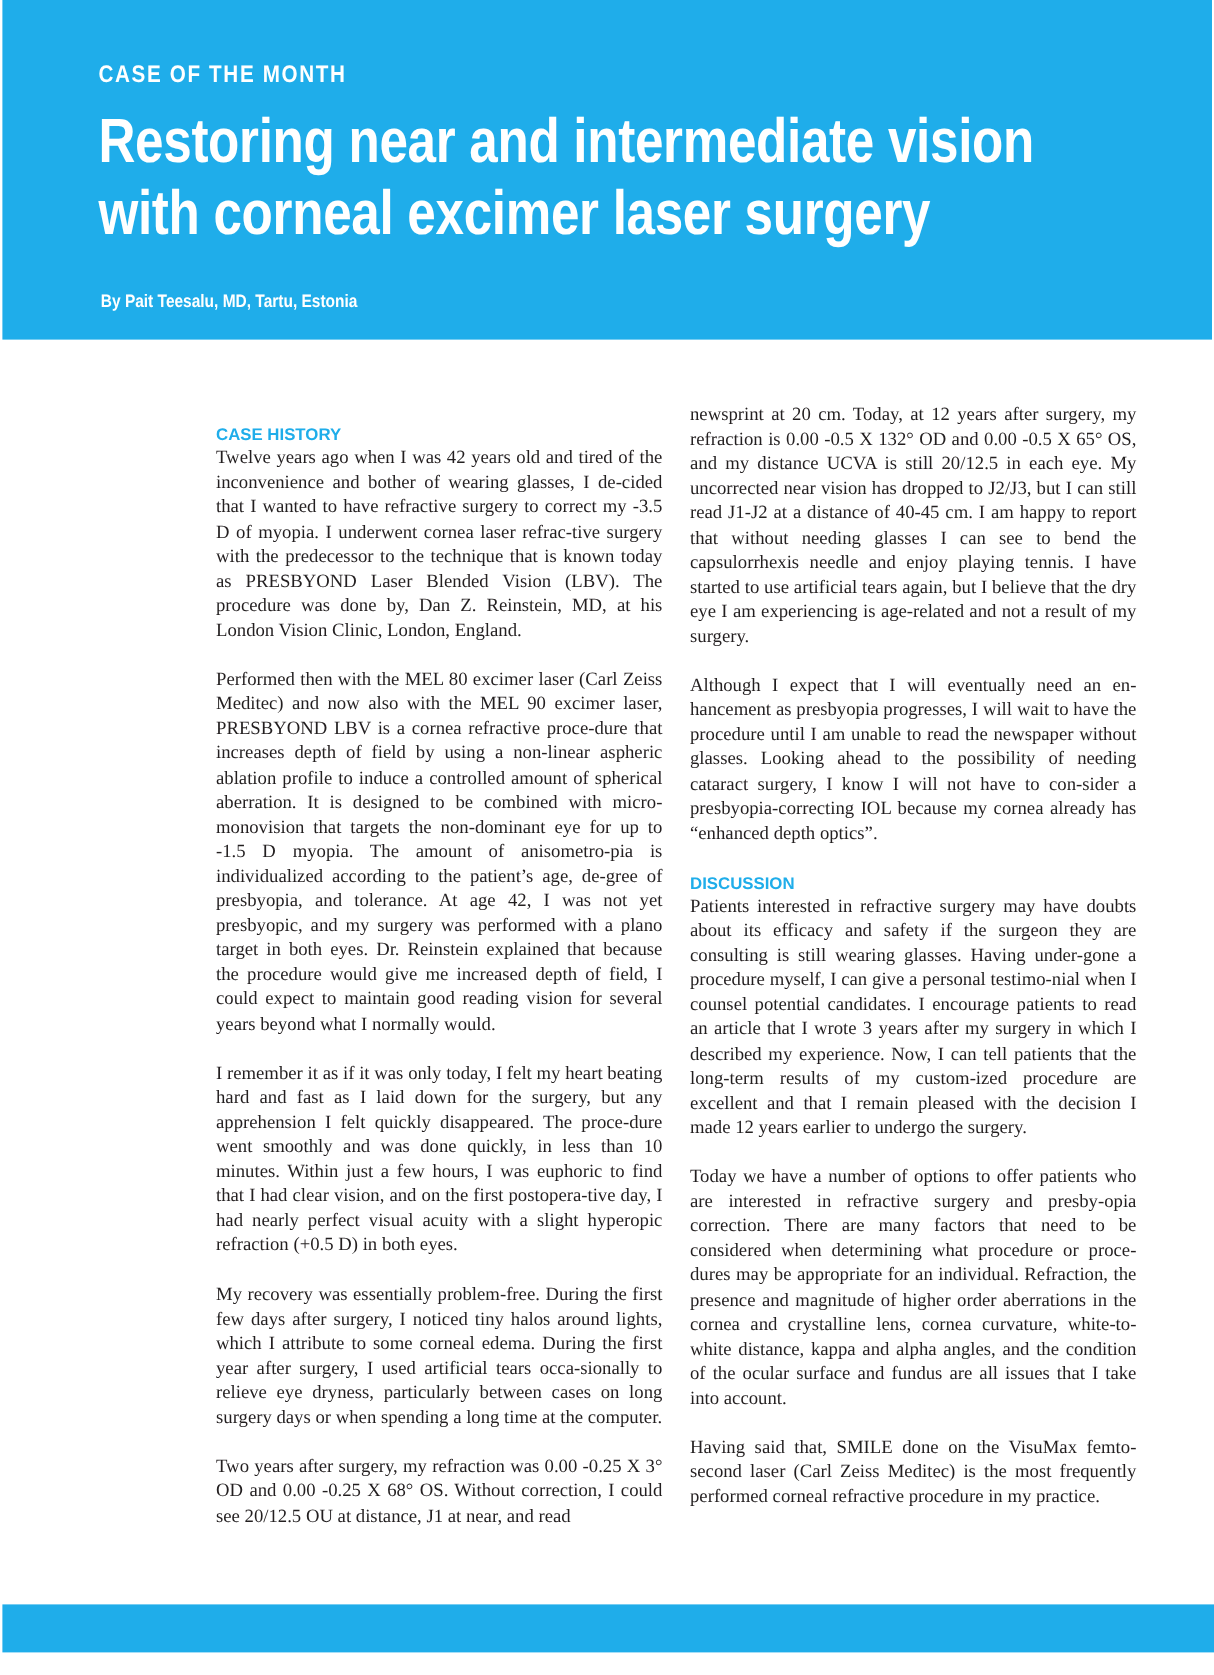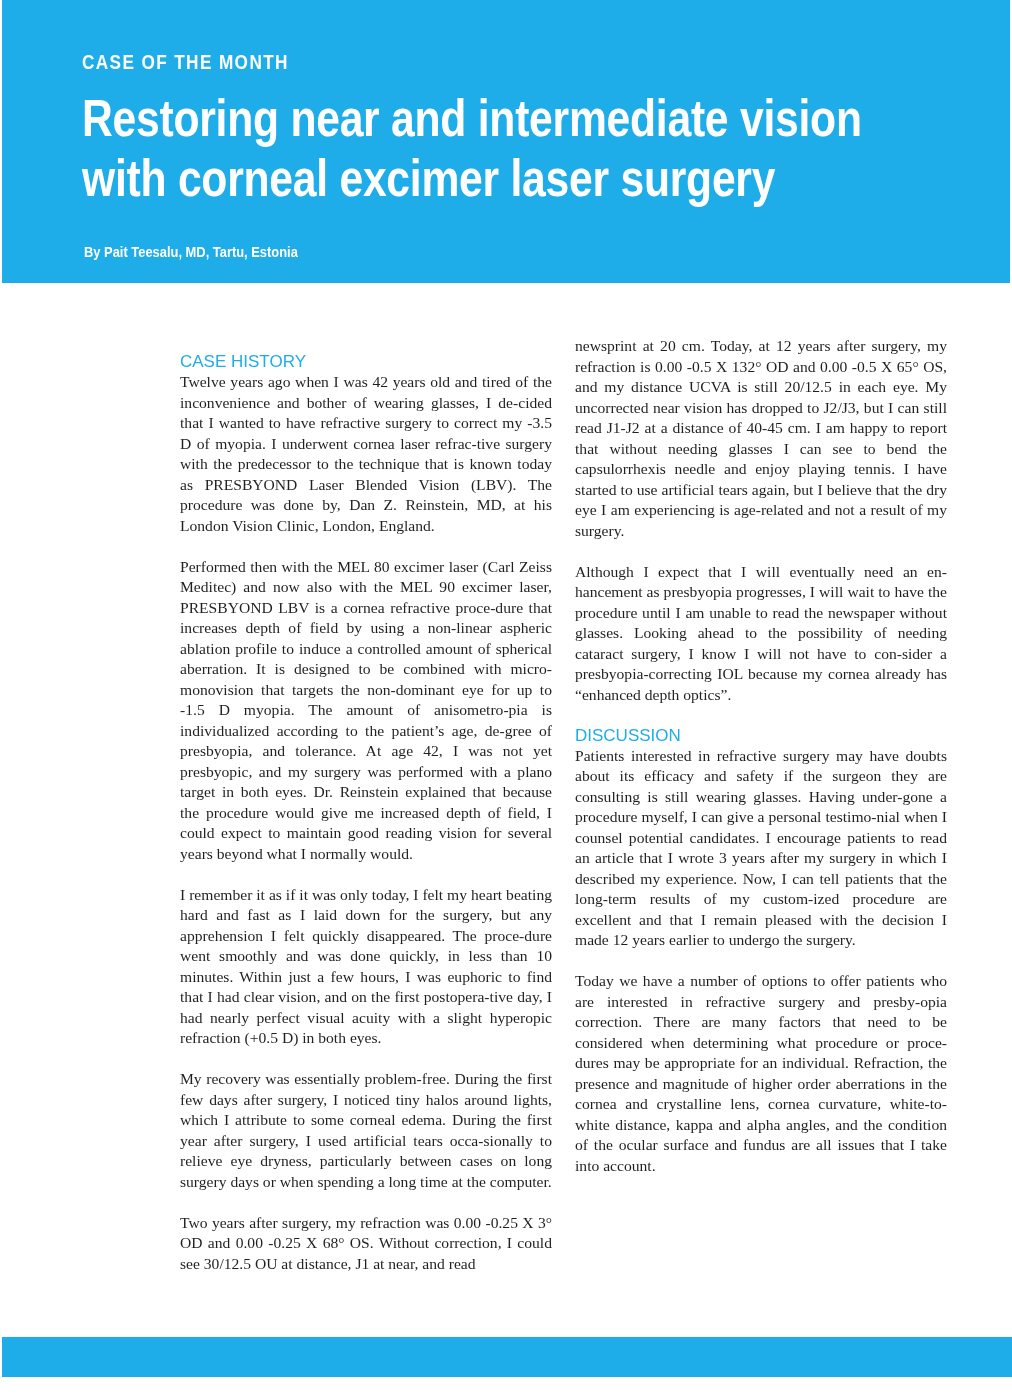--- a/index.html
+++ b/index.html
@@ -28,22 +28,22 @@
       transform: scaleX(0.86); transform-origin: left top; white-space: nowrap;
     }
     .column {
       position: absolute; top: 352px; width: 372px;
       font-family: "Liberation Serif", serif; font-size: 15.6px; line-height: 20.5px;
       color: #231f20; text-align: justify;
     }
     .col-left { left: 180px; }
     .col-right { left: 575px; top: 336px; }
     .section-heading {
-      font-family: "Liberation Sans", sans-serif; font-weight: normal;
-      font-size: 17px; color: #1fadea; line-height: 20px; margin: 0;
+      font-family: "Liberation Sans", sans-serif; font-weight: bold;
+      font-size: 14px; color: #1fadea; line-height: 20px; margin: 0;
     }
     .para { margin: 0 0 20.5px 0; hyphens: auto; }
     .col-right .section-heading { margin-top: 16px; }
     .footer-band {
       position: absolute; left: 2px; top: 1337px; width: 1010px; height: 40px;
       background: #1fadea;
     }
   </style>
 </head>
 <body>
@@ -55,24 +55,25 @@
   <div>with corneal excimer laser surgery</div>
 </div>
 <div class="byline">By Pait Teesalu, MD, Tartu, Estonia</div>
 
 <div class="column col-left">
   <h3 class="section-heading">CASE HISTORY</h3>
   <p class="para">Twelve years ago when I was 42 years old and tired of the inconvenience and bother of wearing glasses, I de-cided that I wanted to have refractive surgery to correct my -3.5 D of myopia. I underwent cornea laser refrac-tive surgery with the predecessor to the technique that is known today as PRESBYOND Laser Blended Vision (LBV). The procedure was done by, Dan Z. Reinstein, MD, at his London Vision Clinic, London, England.</p>
   <p class="para">Performed then with the MEL 80 excimer laser (Carl Zeiss Meditec) and now also with the MEL 90 excimer laser, PRESBYOND LBV is a cornea refractive proce-dure that increases depth of field by using a non-linear aspheric ablation profile to induce a controlled amount of spherical aberration. It is designed to be combined with micro-monovision that targets the non-dominant eye for up to -1.5 D myopia. The amount of anisometro-pia is individualized according to the patient’s age, de-gree of presbyopia, and tolerance. At age 42, I was not yet presbyopic, and my surgery was performed with a plano target in both eyes. Dr. Reinstein explained that because the procedure would give me increased depth of field, I could expect to maintain good reading vision for several years beyond what I normally would.</p>
   <p class="para">I remember it as if it was only today, I felt my heart beating hard and fast as I laid down for the surgery, but any apprehension I felt quickly disappeared. The proce-dure went smoothly and was done quickly, in less than 10 minutes. Within just a few hours, I was euphoric to find that I had clear vision, and on the first postopera-tive day, I had nearly perfect visual acuity with a slight hyperopic refraction (+0.5 D) in both eyes.</p>
   <p class="para">My recovery was essentially problem-free. During the first few days after surgery, I noticed tiny halos around lights, which I attribute to some corneal edema. During the first year after surgery, I used artificial tears occa-sionally to relieve eye dryness, particularly between cases on long surgery days or when spending a long time at the computer.</p>
-  <p class="para">Two years after surgery, my refraction was 0.00 -0.25 X 3° OD and 0.00 -0.25 X 68° OS. Without correction, I could see 30/12.5 OU at distance, J1 at near, and read</p>
+  <p class="para">Two years after surgery, my refraction was 0.00 -0.25 X 3° OD and 0.00 -0.25 X 68° OS. Without correction, I could see 20/12.5 OU at distance, J1 at near, and read</p>
 </div>
 
 <div class="column col-right">
   <p class="para">newsprint at 20 cm. Today, at 12 years after surgery, my refraction is 0.00 -0.5 X 132° OD and 0.00 -0.5 X 65° OS, and my distance UCVA is still 20/12.5 in each eye. My uncorrected near vision has dropped to J2/J3, but I can still read J1-J2 at a distance of 40-45 cm. I am happy to report that without needing glasses I can see to bend the capsulorrhexis needle and enjoy playing tennis. I have started to use artificial tears again, but I believe that the dry eye I am experiencing is age-related and not a result of my surgery.</p>
   <p class="para">Although I expect that I will eventually need an en-hancement as presbyopia progresses, I will wait to have the procedure until I am unable to read the newspaper without glasses. Looking ahead to the possibility of needing cataract surgery, I know I will not have to con-sider a presbyopia-correcting IOL because my cornea already has “enhanced depth optics”.</p>
   <h3 class="section-heading">DISCUSSION</h3>
   <p class="para">Patients interested in refractive surgery may have doubts about its efficacy and safety if the surgeon they are consulting is still wearing glasses. Having under-gone a procedure myself, I can give a personal testimo-nial when I counsel potential candidates. I encourage patients to read an article that I wrote 3 years after my surgery in which I described my experience. Now, I can tell patients that the long-term results of my custom-ized procedure are excellent and that I remain pleased with the decision I made 12 years earlier to undergo the surgery.</p>
   <p class="para">Today we have a number of options to offer patients who are interested in refractive surgery and presby-opia correction. There are many factors that need to be considered when determining what procedure or proce-dures may be appropriate for an individual. Refraction, the presence and magnitude of higher order aberrations in the cornea and crystalline lens, cornea curvature, white-to-white distance, kappa and alpha angles, and the condition of the ocular surface and fundus are all issues that I take into account.</p>
+  <p class="para">Having said that, SMILE done on the VisuMax femto-second laser (Carl Zeiss Meditec) is the most frequently performed corneal refractive procedure in my practice.</p>
 </div>
 
 <div class="footer-band"></div>
 
 </body></html>

